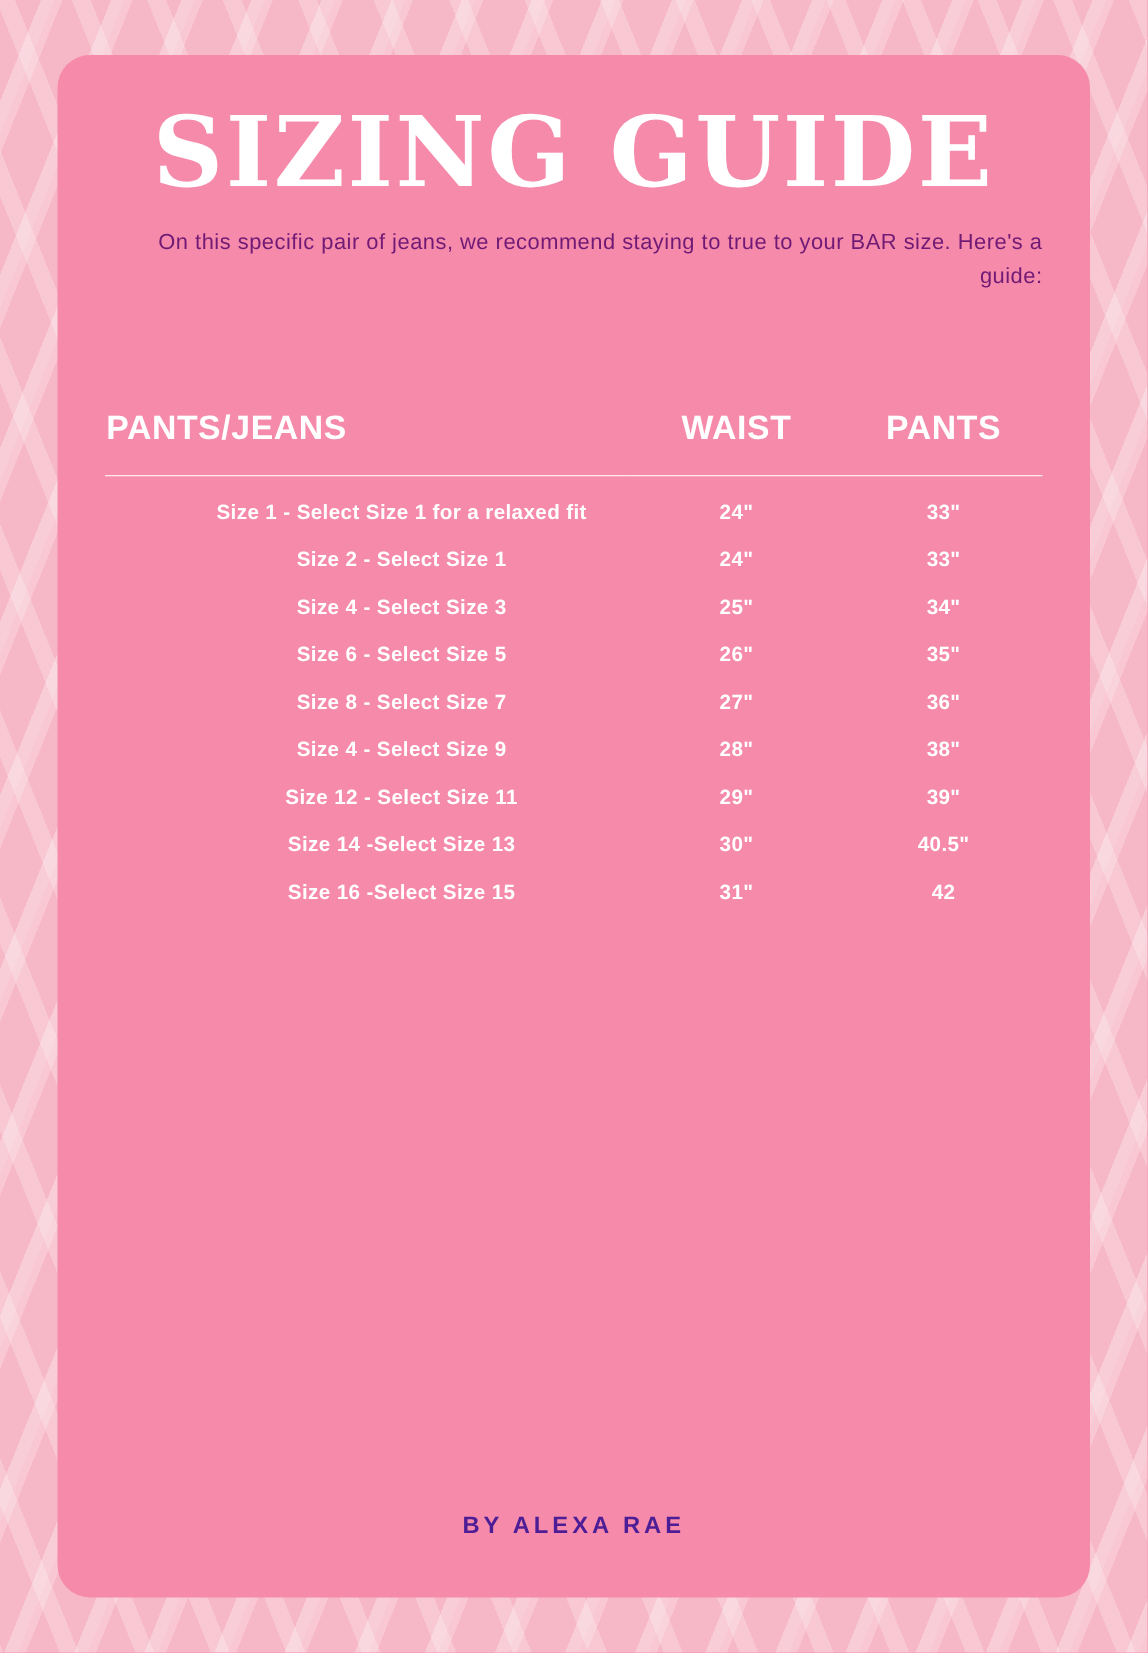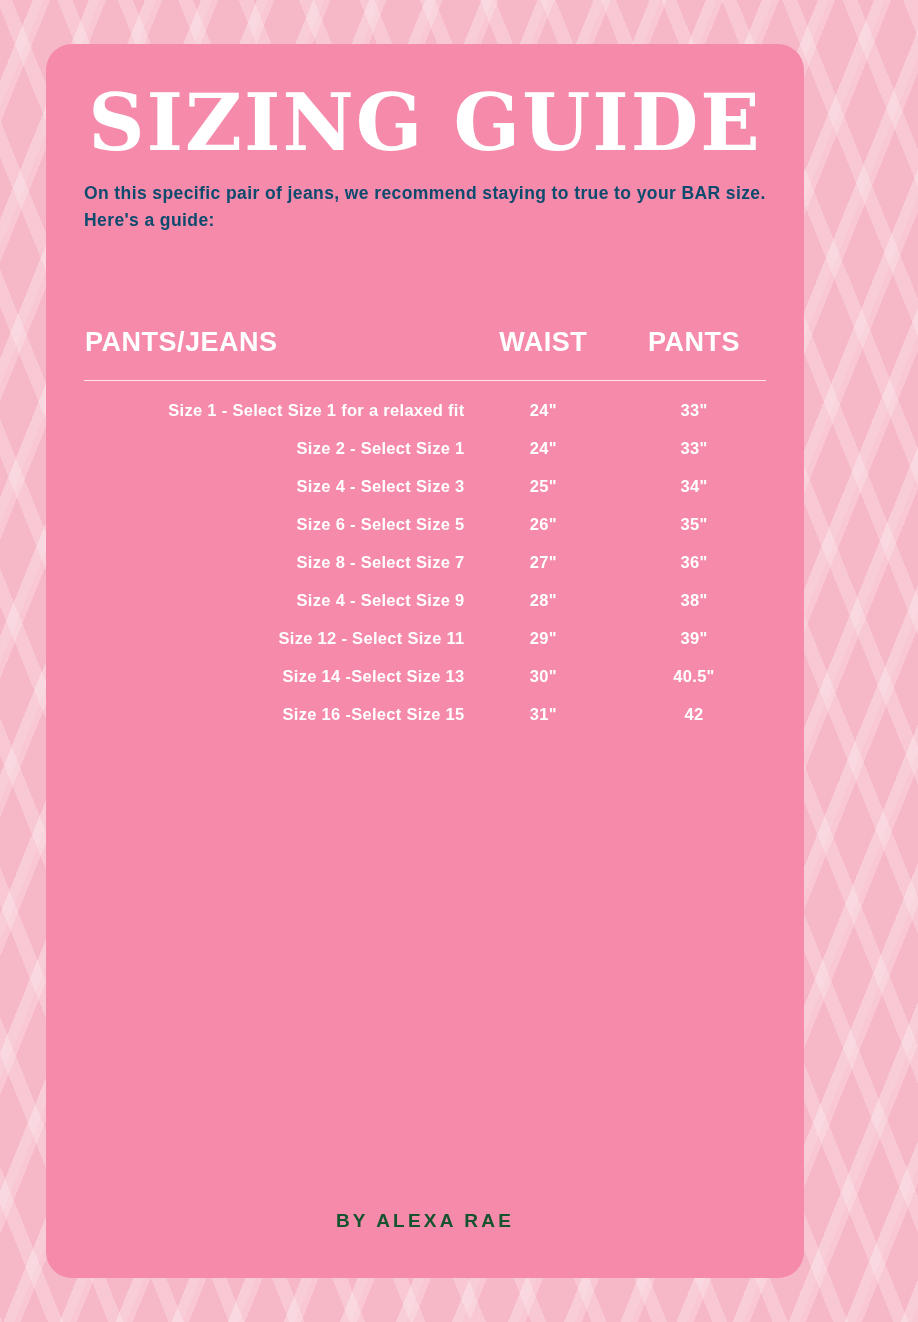--- a/index.html
+++ b/index.html
@@ -48,21 +48,21 @@
         rgba(255,255,255,0.0) 14px,
         rgba(255,255,255,0.0) 56px
       );
   }
 
   
   #card {
     position: absolute;
     left: 46px;
     top: 44px;
-    width: 758px;
+    width: 826px;
     height: 1234px;
     background: #f58aab;
     border-radius: 26px;
     box-sizing: border-box;
     padding: 0 38px;
     z-index: 5;
   }
 
   .title {
     margin: 0;
@@ -72,26 +72,26 @@
     font-weight: 700;
     font-size: 78px;
     letter-spacing: 2px;
     color: #ffffff;
     line-height: 1.05;
   }
 
   .subtitle {
     margin: 16px auto 0;
     max-width: 790px;
-    text-align: left;
+    text-align: right;
     font-size: 17.5px;
     line-height: 1.55;
     letter-spacing: 0.4px;
-    color: #0c4a6e;
-    font-weight: 700;
+    color: #701a75;
+    font-weight: 400;
   }
 
   
   #size-table {
     margin-top: 92px;
     width: 100%;
     border-collapse: collapse;
     table-layout: fixed;
   }
   #size-table th {
@@ -108,21 +108,21 @@
   #size-table th.col-hips  { text-align: center; width: 21%; }
 
   #size-table td {
     font-size: 16.5px;
     font-weight: 700;
     color: #ffffff;
     letter-spacing: 0.3px;
     padding: 9.5px 0;
   }
   #size-table tbody tr:first-child td { padding-top: 20px; }
-  #size-table td.cell-size  { text-align: right; padding-left: 56px; }
+  #size-table td.cell-size  { text-align: center; padding-left: 56px; }
   #size-table td.cell-waist { text-align: center; }
   #size-table td.cell-hips  { text-align: center; }
 
   
   #logo-block {
     position: absolute;
     left: 0;
     right: 0;
     bottom: 46px;
     text-align: center;
@@ -133,21 +133,21 @@
     font-size: 72px;
     letter-spacing: 1px;
     color: #ffffff;
     line-height: 1;
   }
   .logo-sub {
     margin-top: 10px;
     font-size: 19px;
     font-weight: 700;
     letter-spacing: 3.2px;
-    color: #14532d;
+    color: #4c1d95;
   }
 </style>
 </head>
 <body>
 
 <div id="bg-pattern"></div>
 
 <div id="card">
 
   <h1 class="title">SIZING GUIDE</h1>

